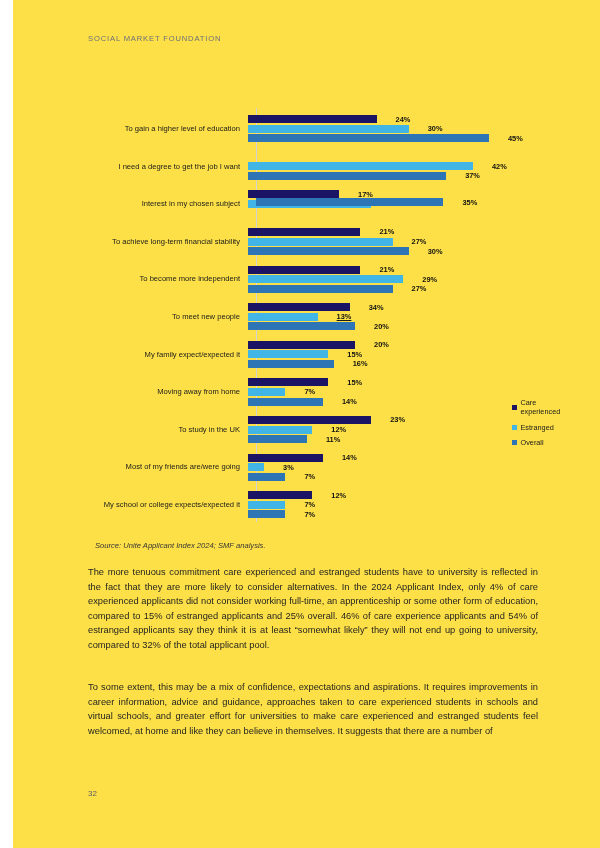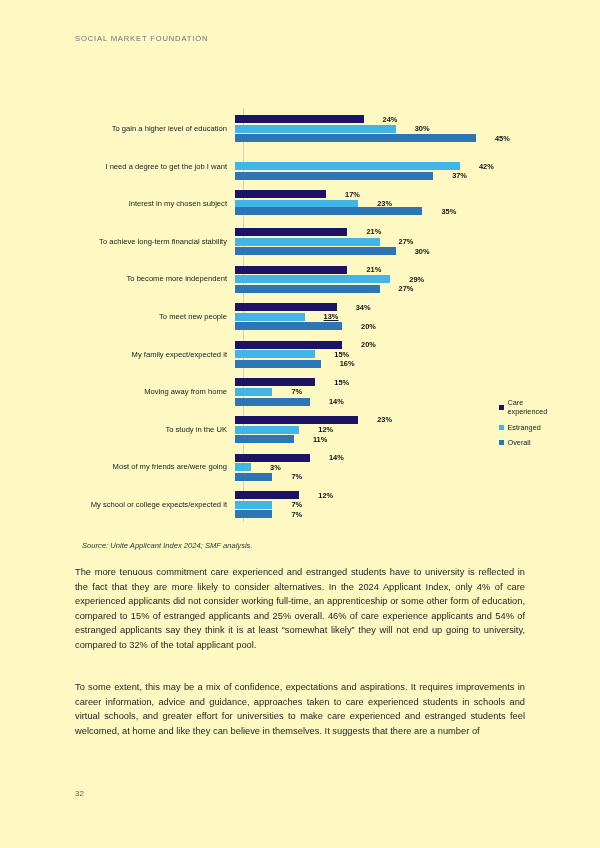--- a/index.html
+++ b/index.html
@@ -11,21 +11,22 @@
     width: 600px;
     height: 848px;
     position: relative;
     font-family: "Liberation Sans", sans-serif;
     color: #1a1a1a;
     overflow: hidden;
   }
   .page {
     position: absolute;
     inset: 0;
-    background: #fef9c3;
+    background: #fde047;
+    margin-left: 13px;
   }
 
   
   .running-header {
     position: absolute;
     left: 75px;
     top: 34px;
     font-size: 7.6px;
     letter-spacing: 0.85px;
     color: #6b6f7a;
@@ -211,21 +212,21 @@
           <div class="cat-label">Interest in my chosen subject</div>
           <div class="bars">
             <div class="bar-track" style="top: 5.2px;">
               <div class="bar" style="width: 91.0444px; background: rgb(27, 20, 100);"></div>
               <span class="bar-value">17%</span>
             </div>
             <div class="bar-track" style="top: 14.8px;">
               <div class="bar" style="width: 123.178px; background: rgb(65, 182, 230);"></div>
               <span class="bar-value">23%</span>
             </div>
-            <div class="bar-track" style="top: 22px;">
+            <div class="bar-track" style="top: 13px; padding-left: 8px;">
               <div class="bar" style="width: 187.444px; background: rgb(46, 117, 182);"></div>
               <span class="bar-value">35%</span>
             </div>
           </div>
         </div>
         <div class="cat-row" style="top: 116.8px; height: 37.6px;">
           <div class="cat-label">To achieve long-term financial stability</div>
           <div class="bars">
             <div class="bar-track" style="top: 5.2px;">
               <div class="bar" style="width: 112.467px; background: rgb(27, 20, 100);"></div>

